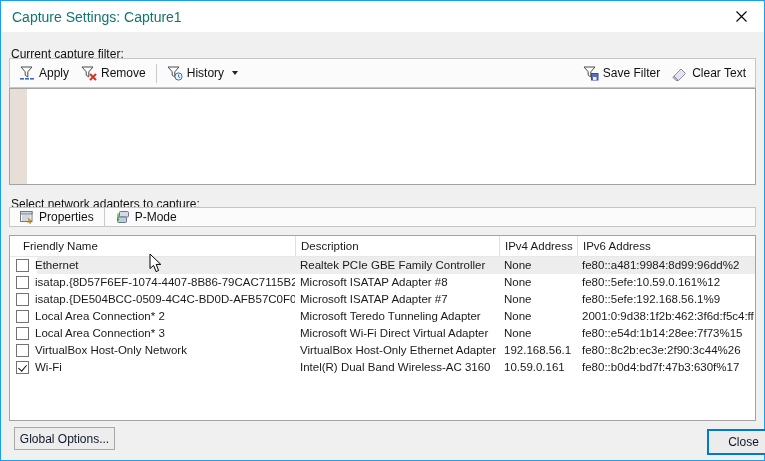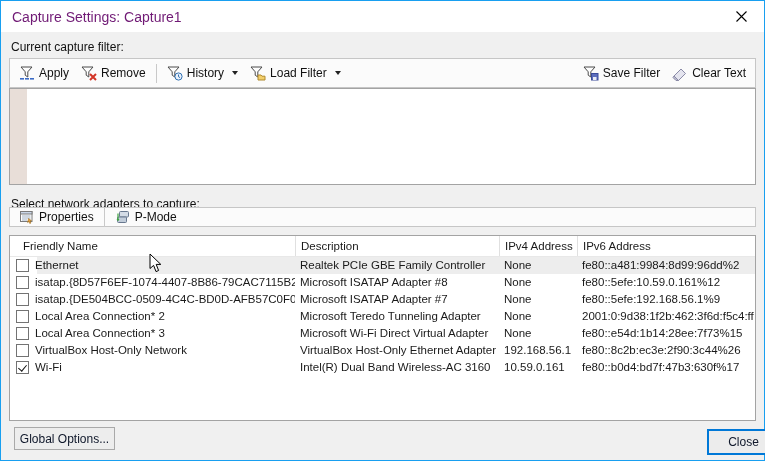--- a/index.html
+++ b/index.html
@@ -6,26 +6,26 @@
   html,body { width:765px; height:461px; }
   body {
     font-family:"Liberation Sans","DejaVu Sans",sans-serif;
     font-size:12px; color:#1a1a1a; position:relative; overflow:hidden;
     background:#f0f0f0;
   }
   .window { position:absolute; inset:0; border:1px solid #189ff0; background:#f0f0f0; }
 
   
   .titlebar { position:absolute; top:0; left:0; right:0; height:31px; background:#ffffff; display:flex; align-items:center; }
-  .title { padding-left:11px; font-size:14px; color:#701a75; }
+  .title { padding-left:11px; font-size:14px; color:#0f766e; }
   .close-btn { margin-left:auto; width:45px; height:31px; display:flex; align-items:center; justify-content:center; cursor:default; }
 
   
   .sec-label { position:absolute; left:10px; font-size:12px; color:#111; }
-  .lbl-filter { top:39px; }
+  .lbl-filter { top:46px; }
   .lbl-adapters { top:196px; }
 
   
   .toolbar { position:absolute; left:8px; right:8px; background:#fbfbfb; border:1px solid #c6c6c6; display:flex; align-items:center; padding:0 3px; }
   .toolbar1 { top:57px; height:30px; }
   .toolbar2 { top:206px; height:20px; }
   .tb-btn { display:flex; align-items:center; gap:4px; padding:3px 6px; white-space:nowrap; color:#111; }
   .tb-sep { width:1px; height:19px; background:#c9c9c9; margin:0 4px; }
   .tb-right { margin-left:auto; display:flex; }
   .dd-arrow { width:0; height:0; border-left:3.5px solid transparent; border-right:3.5px solid transparent; border-top:4px solid #222; margin-left:4px; }
@@ -91,28 +91,20 @@
       <span>Remove</span>
     </div>
     <div class="tb-sep"></div>
     <div class="tb-btn">
       <svg class="ico" viewBox="0 0 16 16">
         <polygon points="1,2 12,2 7.8,6.8 7.8,12 5.2,10.2 5.2,6.8" fill="#fdfdfd" stroke="#4a4a4a"></polygon>
         <circle cx="11.5" cy="11.5" r="3.6" fill="#eaf2fb" stroke="#2f6fb2"></circle>
         <path d="M11.5 9.5 L11.5 11.7 L13 12.6" stroke="#2f6fb2" stroke-width="1" fill="none"></path>
       </svg>
       <span>History</span>
-      <span class="dd-arrow"></span>
-    </div>
-    <div class="tb-btn">
-      <svg class="ico" viewBox="0 0 16 16">
-        <polygon points="1,2 12,2 7.8,6.8 7.8,12 5.2,10.2 5.2,6.8" fill="#fdfdfd" stroke="#4a4a4a"></polygon>
-        <path d="M8 10 h3 l1 1.2 h3 V15 H8 Z" fill="#f3cf6b" stroke="#b08a2e"></path>
-      </svg>
-      <span>Load Filter</span>
       <span class="dd-arrow"></span>
     </div>
     <div class="tb-right">
       <div class="tb-btn">
         <svg class="ico" viewBox="0 0 16 16">
           <polygon points="1,2 12,2 7.8,6.8 7.8,12 5.2,10.2 5.2,6.8" fill="#fdfdfd" stroke="#4a4a4a"></polygon>
           <rect x="8.5" y="8.5" width="6.5" height="6.5" fill="#5d6ebd" stroke="#3a4a99"></rect>
           <rect x="10" y="12" width="3.5" height="3" fill="#e9ecf5"></rect>
         </svg>
         <span>Save Filter</span>

